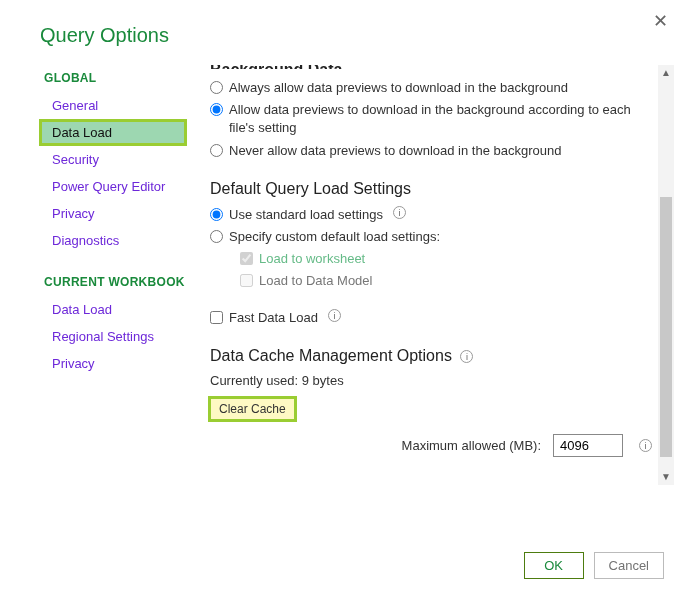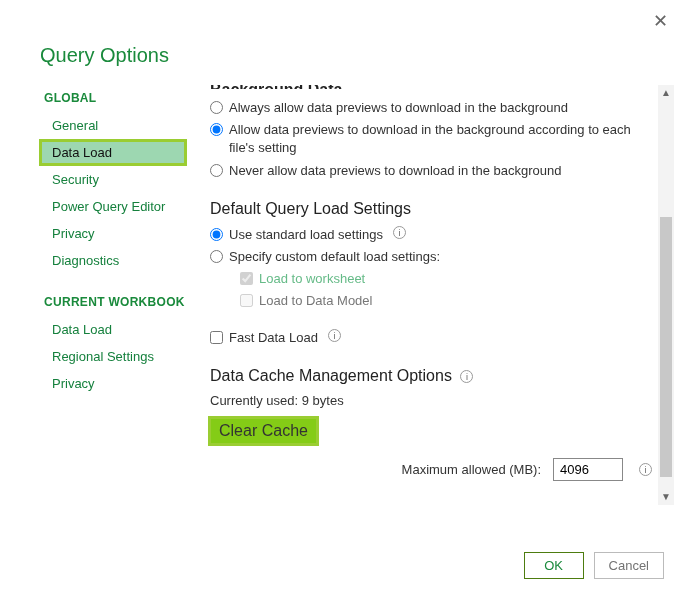--- a/index.html
+++ b/index.html
@@ -24,41 +24,41 @@
     top: 12px; right: 12px;
     font-size: 18px;
     color: #666;
     cursor: pointer;
     line-height: 1;
   }
   .title {
     font-size: 20px;
     color: #1a8a3c;
     font-weight: 400;
-    padding: 44px 0 18px 12px;
+    padding: 24px 0 18px 12px;
   }
   .body {
     display: flex;
     align-items: flex-start;
   }
   .sidebar {
     width: 158px;
     padding-left: 12px;
   }
   .section-head {
     color: #1a8a3c;
     font-size: 12px;
     font-weight: 600;
     letter-spacing: .3px;
     margin: 6px 0 8px 4px;
   }
   .nav-item {
     padding: 5px 8px 5px 12px;
     margin: 2px 0;
-    color: #15803d;
+    color: #6d28d9;
     cursor: pointer;
   }
   .nav-item.selected {
     background: #9dd7b1;
     color: #111;
     outline: 3px solid #9acd32;
     outline-offset: -2px;
   }
   .content-wrap {
     flex: 1;
@@ -112,23 +112,23 @@
     font-size: 9px;
     line-height: 12px;
     text-align: center;
     color: #666;
     margin-left: 4px;
     vertical-align: middle;
   }
   .small-text { color: #333; margin: 4px 0; }
   .btn-small {
     border: 1px solid #aaa;
-    background: #84cc16;
+    background: #fef9c3;
     padding: 3px 8px;
-    font-size: 16px;
+    font-size: 12px;
     cursor: pointer;
     color: #333;
   }
   .btn-hi {
     display:inline-block;
     outline: 3px solid #9acd32;
     outline-offset: -1px;
     margin: 6px 0;
   }
   .row-input {

